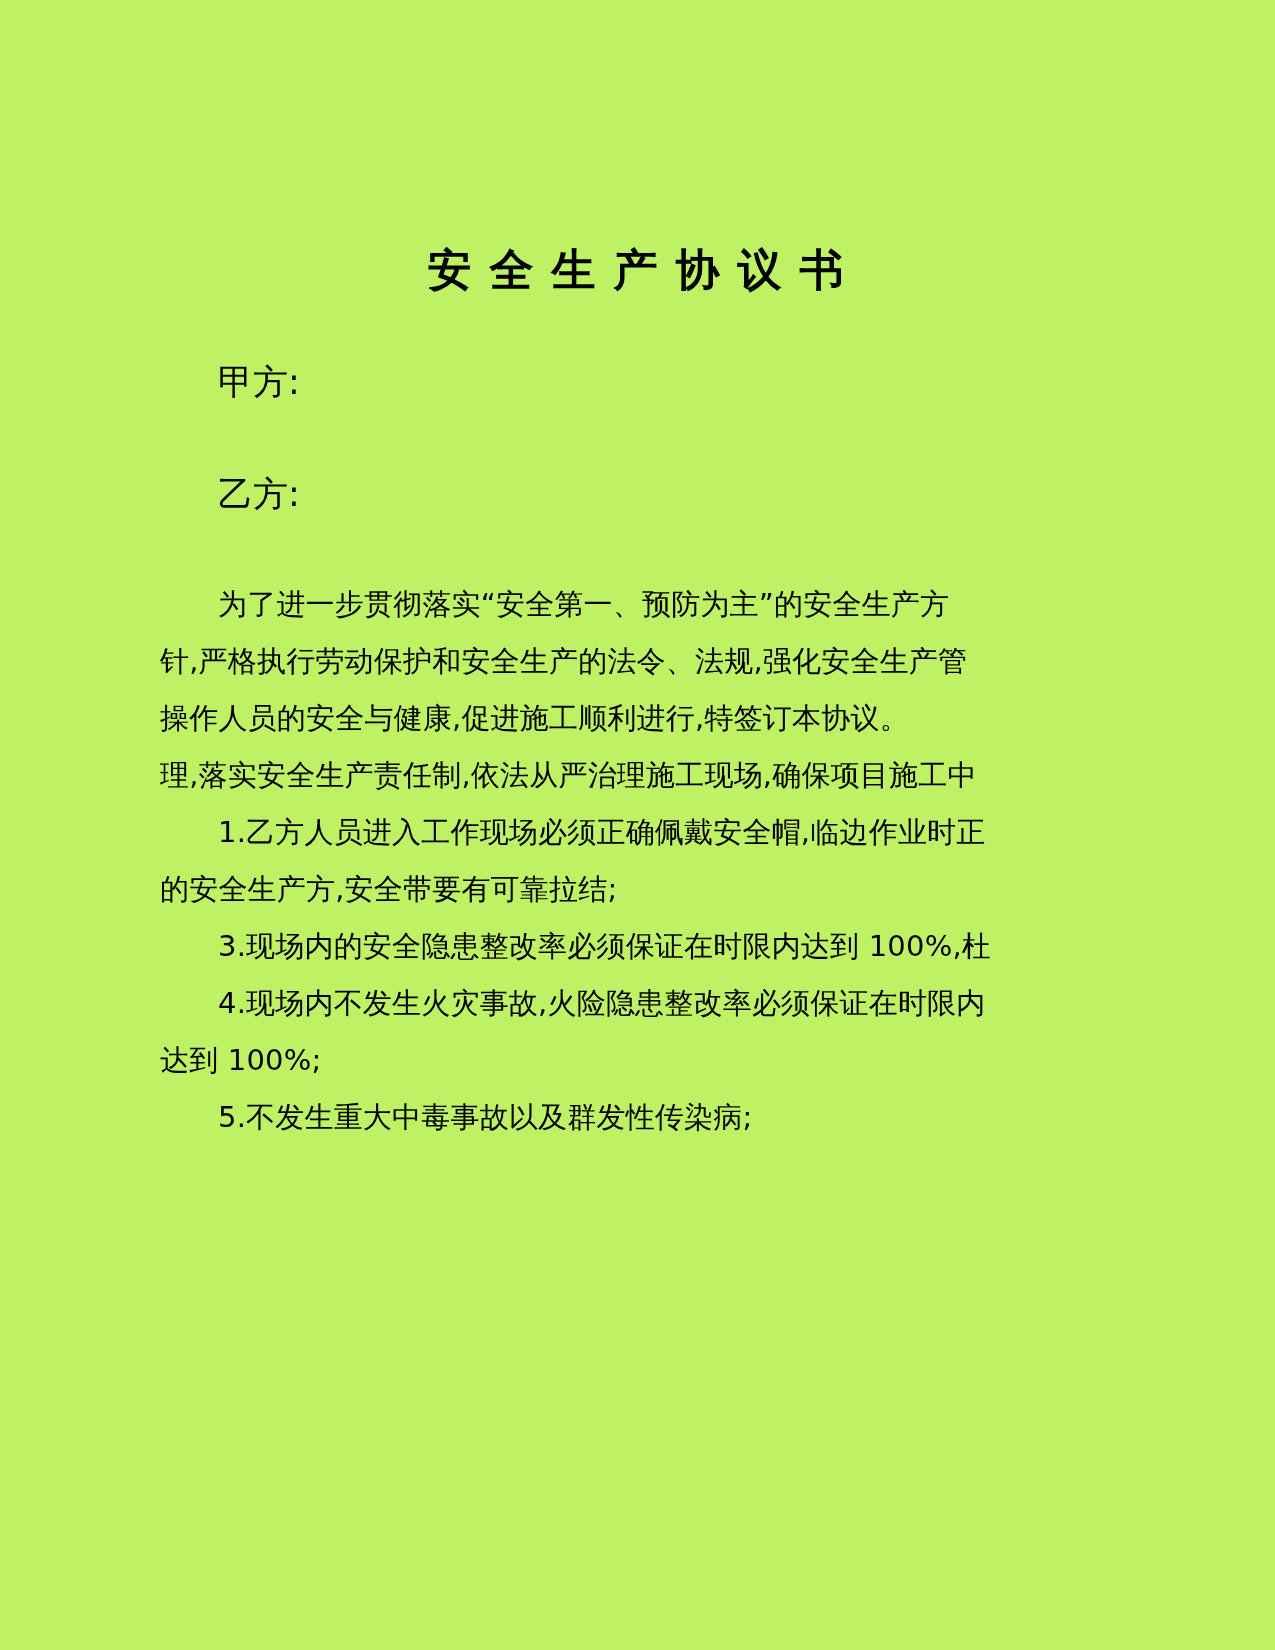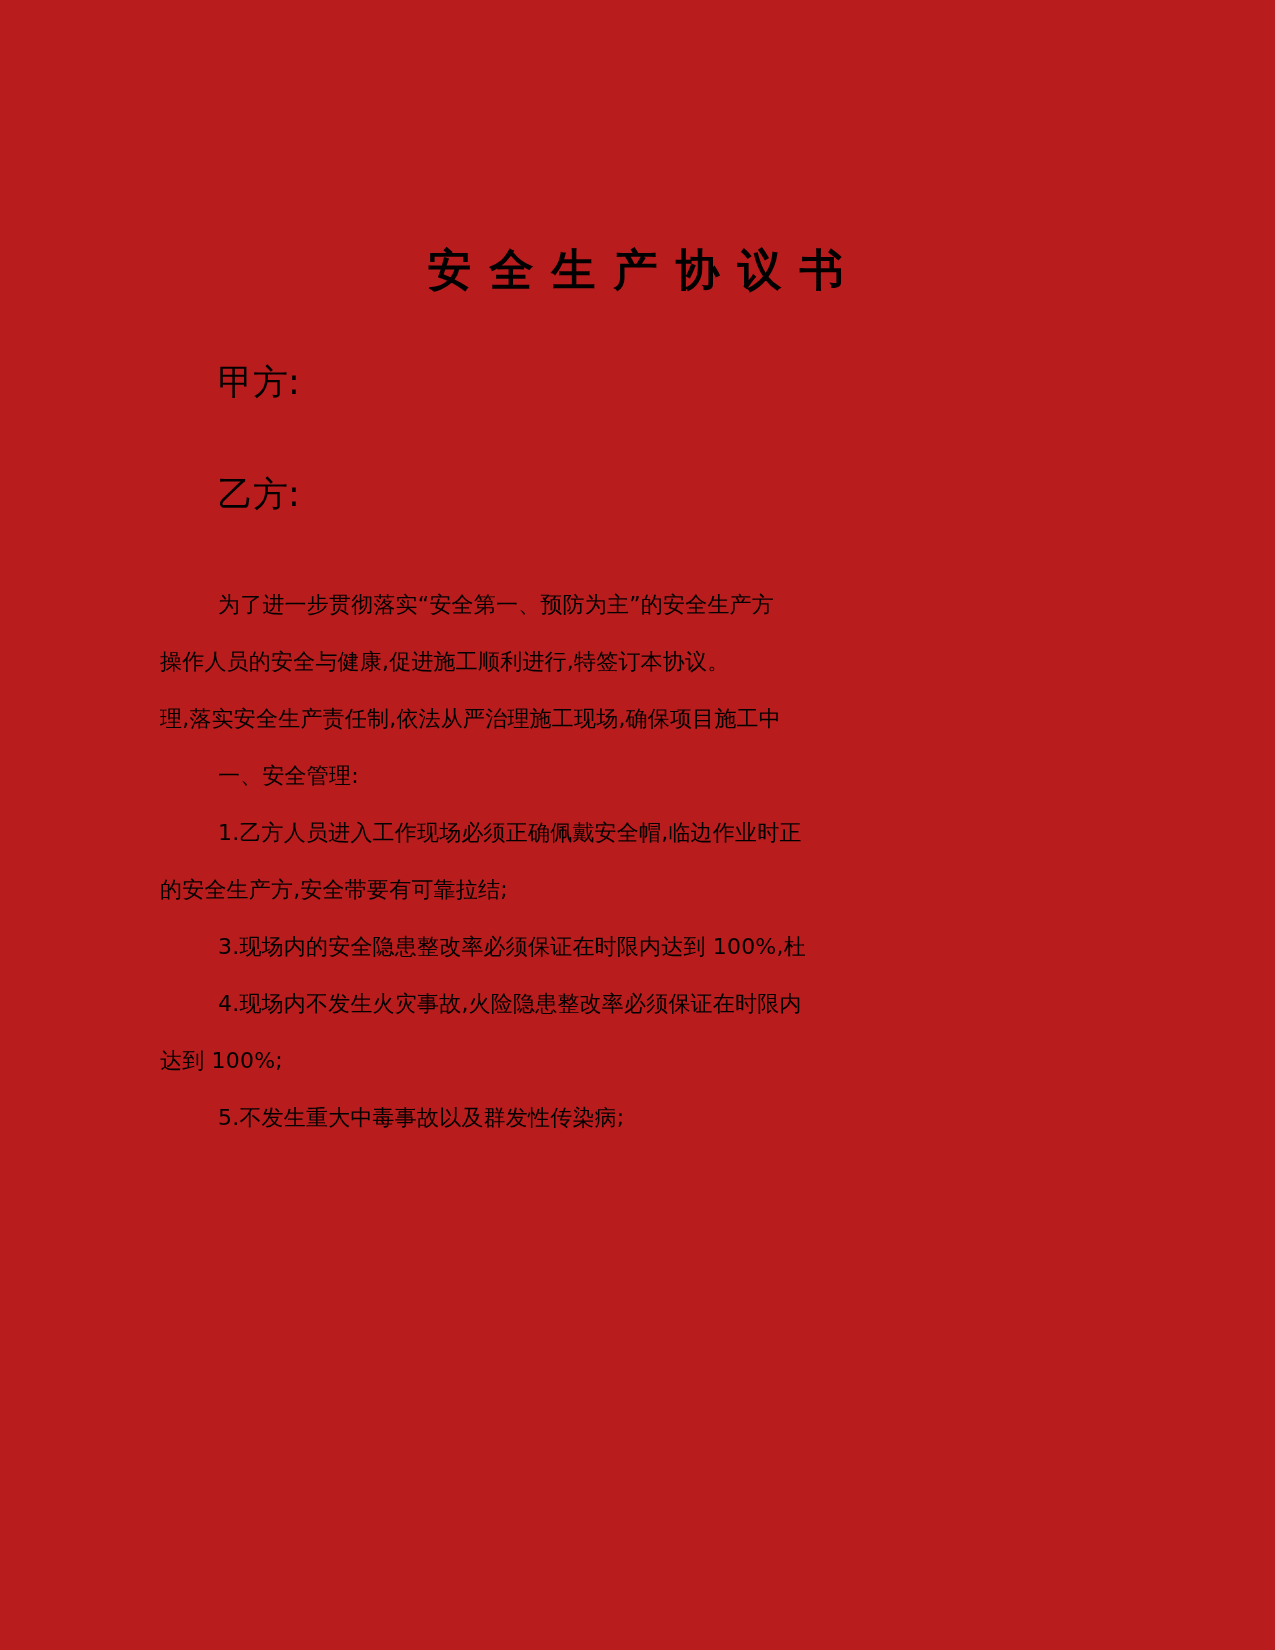--- a/index.html
+++ b/index.html
@@ -14,40 +14,40 @@
       overflow: hidden;
       font-family: "DejaVu Sans", "Liberation Sans", sans-serif;
       color: #000000;
     }
     .page {
       position: absolute;
       left: 0;
       top: 0;
       width: 1275px;
       height: 1650px;
-      background: #b91c1c;
+      background: #bef264;
     }
     .title {
       position: absolute;
       left: 0;
       width: 1275px;
       top: 240px;
       text-align: center;
       font-size: 44px;
       font-weight: bold;
       letter-spacing: 18px;
       line-height: 60px;
       padding-left: 14px;
       box-sizing: border-box;
     }
     .body-text {
       position: absolute;
       left: 160px;
       width: 940px;
-      font-size: 22px;
+      font-size: 29px;
       line-height: 57px;
       letter-spacing: 0.2px;
     }
     .line {
       display: block;
       white-space: nowrap;
       height: 57px;
     }
     .indent {
       padding-left: 58px;
@@ -65,26 +65,26 @@
 <div class="page">
 
   <div class="title">安全生产协议书</div>
 
   <div class="party" style="top:362px;">甲方:</div>
   <div class="party" style="top:474px;">乙方:</div>
 
   <div class="body-text" style="top:576px;">
     <div>
       <span class="line indent">为了进一步贯彻落实“安全第一、预防为主”的安全生产方</span>
+      <span class="line">针,严格执行劳动保护和安全生产的法令、法规,强化安全生产管</span>
       <span class="line">操作人员的安全与健康,促进施工顺利进行,特签订本协议。</span>
       <span class="line">理,落实安全生产责任制,依法从严治理施工现场,确保项目施工中</span>
     </div>
 
     <div>
-      <span class="line indent">一、安全管理:</span>
 
       <div>
         <span class="line indent">1.乙方人员进入工作现场必须正确佩戴安全帽,临边作业时正</span>
         <span class="line">的安全生产方,安全带要有可靠拉结;</span>
       </div>
 
 
       <div>
         <span class="line indent">3.现场内的安全隐患整改率必须保证在时限内达到 100%,杜</span>
       </div>

